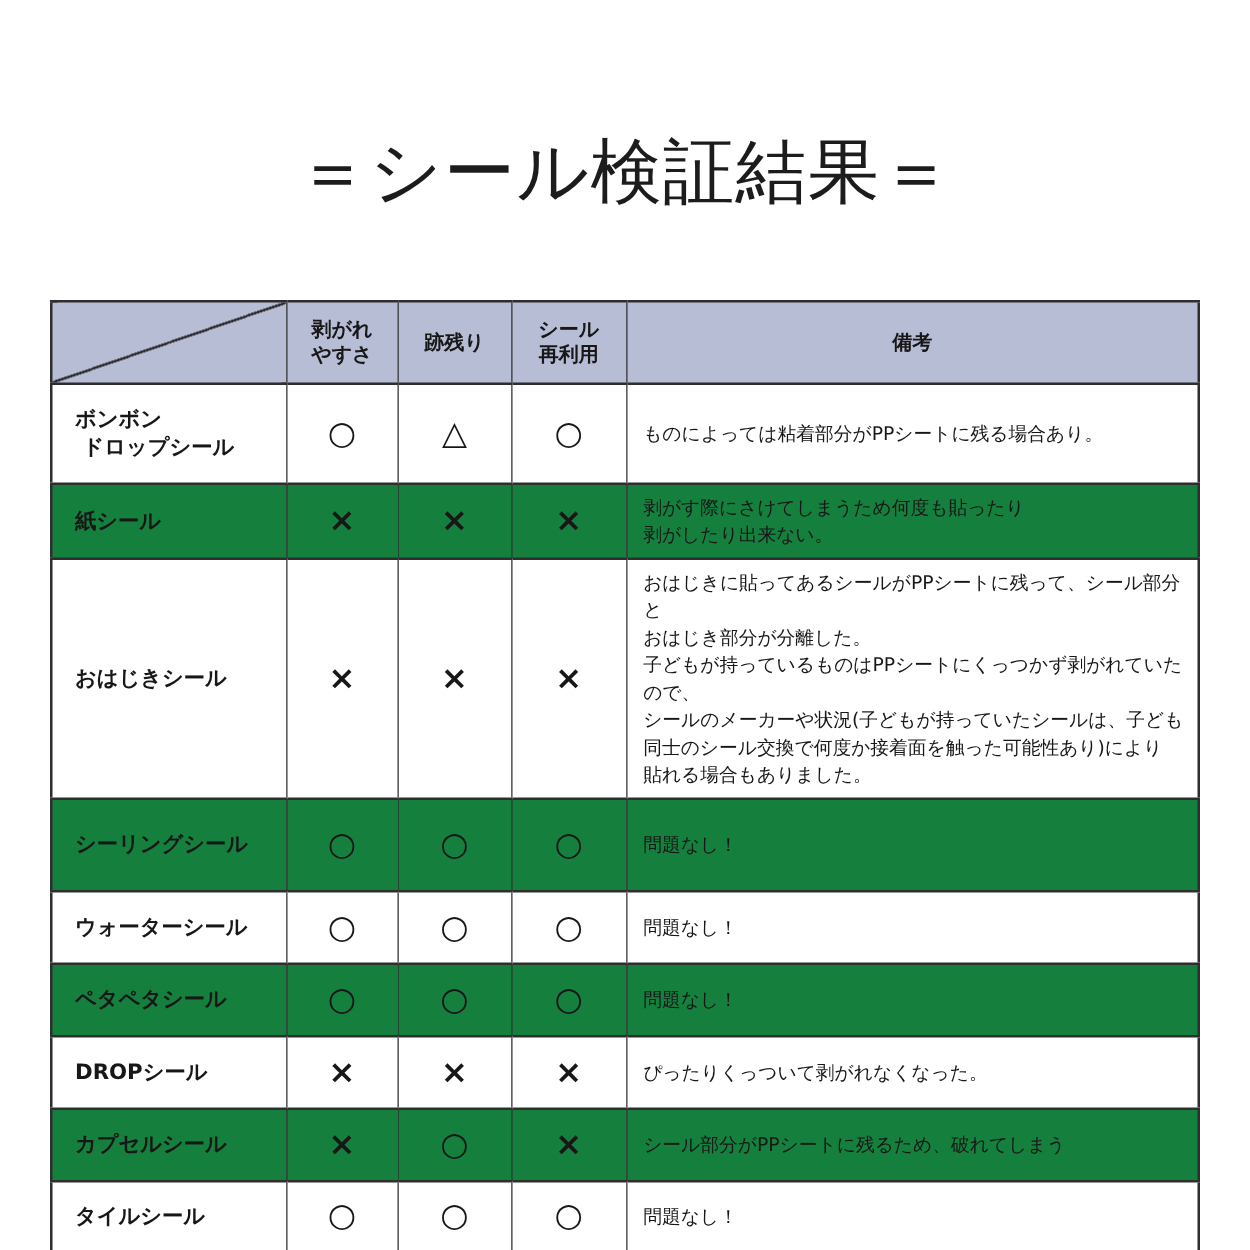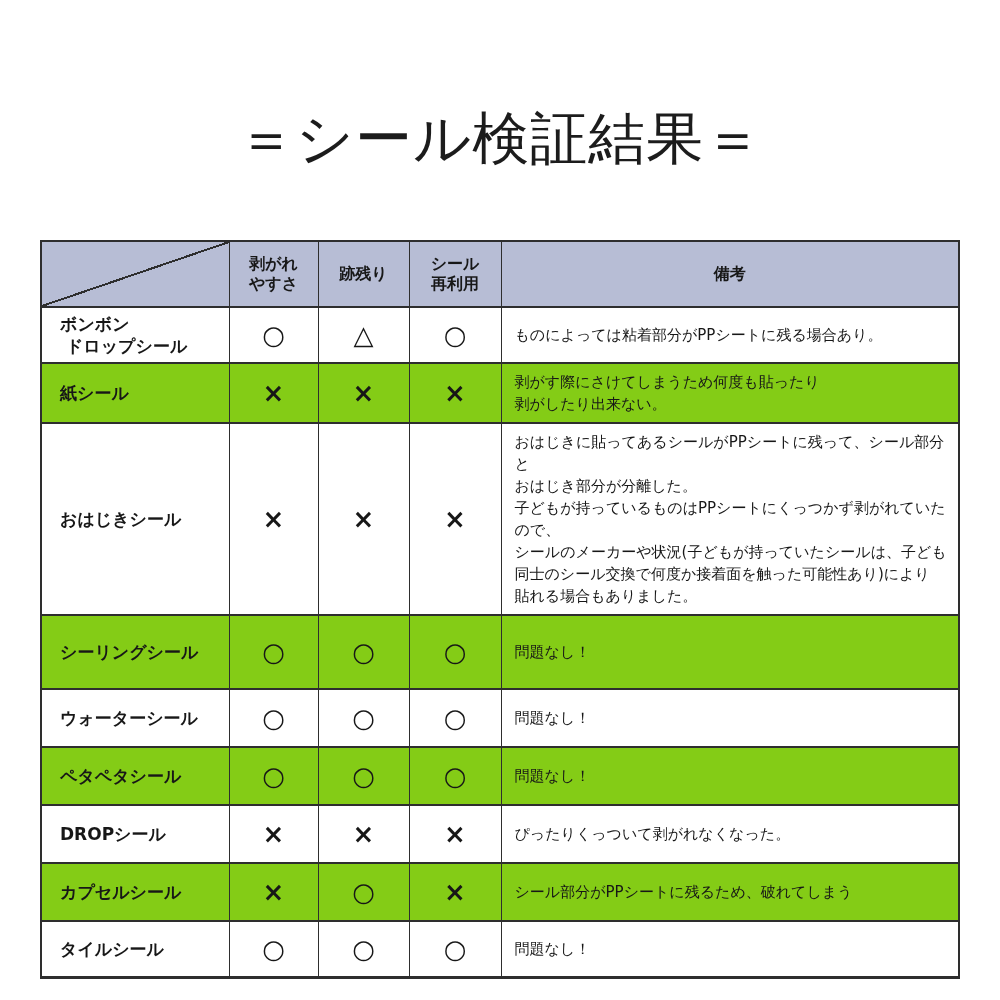--- a/index.html
+++ b/index.html
@@ -31,31 +31,31 @@
   }
   thead tr{height:66px;}
   thead th{background:#b7bdd5;font-size:16px;font-weight:700;
     text-align:center;white-space:pre-line;line-height:1.25;}
   th.corner{
     background-color:#b7bdd5;
     background-image:linear-gradient(to bottom right,
       transparent calc(50% - 1px), #2e2e2e calc(50% - 1px),
       #2e2e2e calc(50% + 1px), transparent calc(50% + 1px));
   }
-  tbody tr:nth-child(1){height:56px;}
+  tbody tr:nth-child(1){height:80px;}
   tbody tr:nth-child(2){height:60px;}
   tbody tr:nth-child(3){height:136px;}
   tbody tr:nth-child(4){height:74px;}
   tbody tr:nth-child(5){height:58px;}
   tbody tr:nth-child(6){height:58px;}
   tbody tr:nth-child(7){height:58px;}
   tbody tr:nth-child(8){height:58px;}
   tbody tr:nth-child(9){height:56px;border-radius:15px;}
   tbody tr{background:#ffffff;}
-  tbody tr.alt{background:#84cc16;}
+  tbody tr.alt{background:#15803d;}
   td.name{
     text-align:left;padding-left:18px;padding-right:6px;
     font-size:17px;font-weight:700;white-space:pre-wrap;line-height:1.3;
   }
   td.sym{text-align:center;font-size:26px;font-weight:700;line-height:1;}
   td.remark{
     text-align:left;padding:7px 10px 7px 13px;
     font-size:15px;font-weight:400;white-space:pre-line;line-height:1.47;
   }
 </style>

